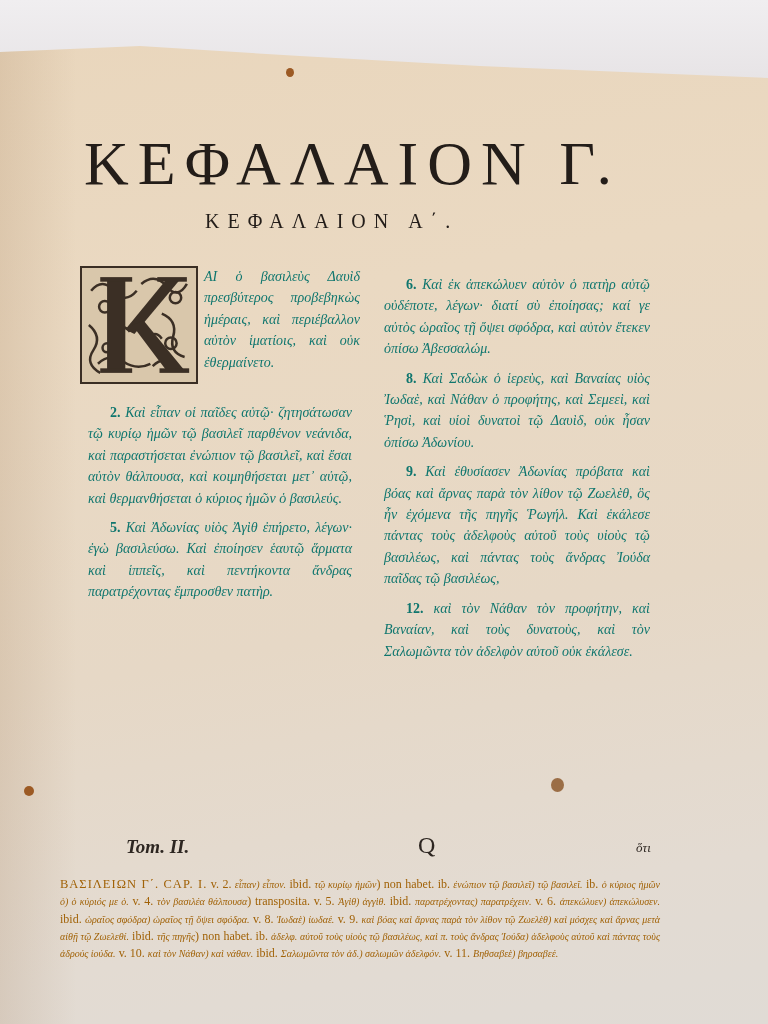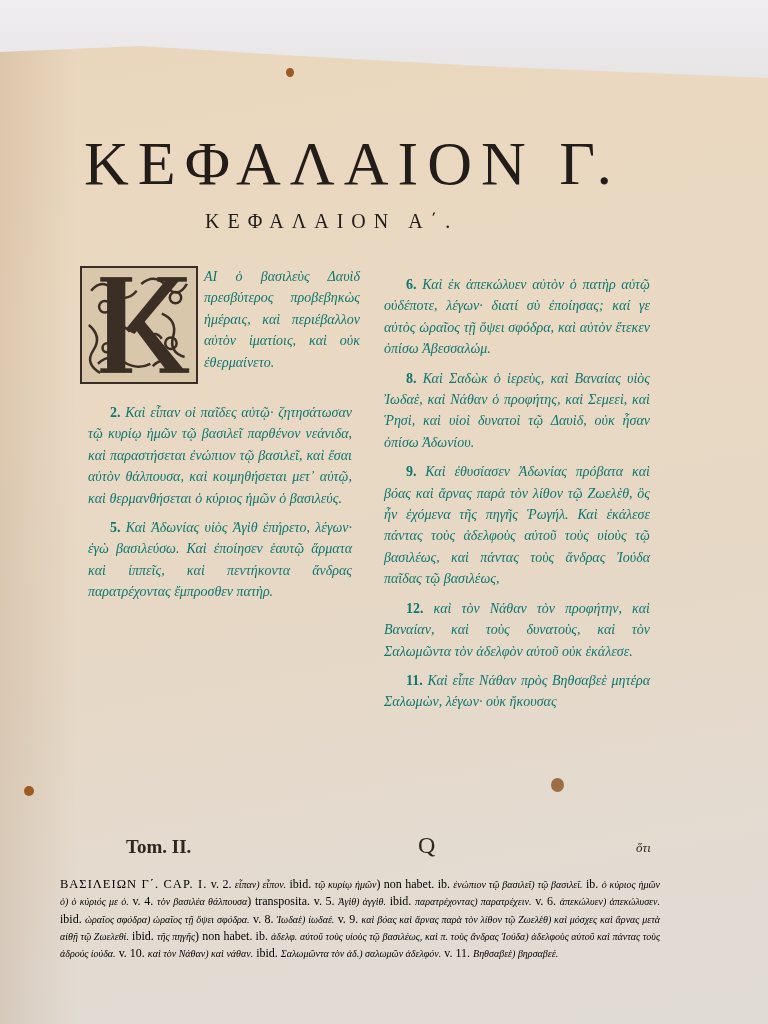--- a/index.html
+++ b/index.html
@@ -55,31 +55,31 @@
       position: absolute; left: 0; top: 0; width: 118px; height: 118px;
       background: #d9c7ab; border: 2px solid #3a2e24; box-sizing: border-box;
     }
     .dropcap svg { width: 100%; height: 100%; display: block; }
     .dropcap-text {
       position: absolute; left: 124px; top: 0; width: 156px; text-align: justify;
     }
 
     .sig {
       position: absolute; top: 836px;
-      font-family: "Liberation Serif", serif; font-weight: bold;
+      font-family: "Liberation Serif", serif; font-style: italic; font-weight: bold;
       font-size: 19px; color: #2d2621;
     }
     .sig.tom { left: 126px; }
     .sig.q { left: 418px; font-style: normal; font-weight: normal; font-size: 24px; top: 832px; }
     .sig.catch { left: 636px; font-style: italic; font-weight: normal; font-size: 13px; top: 840px; text-align: right; }
 
     .notes {
       position: absolute; left: 60px; top: 876px; width: 600px;
       font-family: "Liberation Serif", serif; font-size: 12px; line-height: 16.3px;
-      color: #000000; text-align: justify;
+      color: #a16207; text-align: justify;
     }
     .notes .gk { font-style: italic; font-size: 10px; }
     .notes .hd { font-size: 12.5px; letter-spacing: 1px; }
   </style>
 </head>
 <body>
 
 <div class="backsheet"></div>
 <div class="page"></div>
 <div class="page-shadow"></div>
@@ -125,21 +125,20 @@
 
   <p class="para"><span class="vnum">2.</span> <span>Καὶ εἶπαν οἱ παῖδες αὐτῷ· ζητησάτωσαν τῷ κυρίῳ ἡμῶν τῷ βασιλεῖ παρθένον νεάνιδα, καὶ παραστήσεται ἐνώπιον τῷ βασιλεῖ, καὶ ἔσαι αὐτὸν θάλπουσα, καὶ κοιμηθήσεται μετ᾽ αὐτῷ, καὶ θερμανθήσεται ὁ κύριος ἡμῶν ὁ βασιλεύς.</span></p>
   <p class="para"><span class="vnum">5.</span> <span>Καὶ Ἀδωνίας υἱὸς Ἀγὶθ ἐπήρετο, λέγων· ἐγὼ βασιλεύσω. Καὶ ἐποίησεν ἑαυτῷ ἅρματα καὶ ἱππεῖς, καὶ πεντήκοντα ἄνδρας παρατρέχοντας ἔμπροσθεν πατὴρ.</span></p>
 </div>
 
 <div class="col right">
   <p class="para"><span class="vnum">6.</span> <span>Καὶ ἐκ ἀπεκώλυεν αὐτὸν ὁ πατὴρ αὐτῷ οὐδέποτε, λέγων· διατί σὺ ἐποίησας; καί γε αὐτὸς ὡραῖος τῇ ὄψει σφόδρα, καὶ αὐτὸν ἔτεκεν ὀπίσω Ἀβεσσαλώμ.</span></p>
   <p class="para"><span class="vnum">8.</span> <span>Καὶ Σαδὼκ ὁ ἱερεὺς, καὶ Βαναίας υἱὸς Ἰωδαὲ, καὶ Νάθαν ὁ προφήτης, καὶ Σεμεεὶ, καὶ Ῥησὶ, καὶ υἱοὶ δυνατοὶ τῷ Δαυὶδ, οὐκ ἦσαν ὀπίσω Ἀδωνίου.</span></p>
   <p class="para gap"><span class="vnum">9.</span> <span>Καὶ ἐθυσίασεν Ἀδωνίας πρόβατα καὶ βόας καὶ ἄρνας παρὰ τὸν λίθον τῷ Ζωελὲθ, ὃς ἦν ἐχόμενα τῆς πηγῆς Ῥωγήλ. Καὶ ἐκάλεσε πάντας τοὺς ἀδελφοὺς αὐτοῦ τοὺς υἱοὺς τῷ βασιλέως, καὶ πάντας τοὺς ἄνδρας Ἰούδα παῖδας τῷ βασιλέως,</span></p>
   <p class="para"><span class="vnum">12.</span> <span>καὶ τὸν Νάθαν τὸν προφήτην, καὶ Βαναίαν, καὶ τοὺς δυνατοὺς, καὶ τὸν Σαλωμῶντα τὸν ἀδελφὸν αὐτοῦ οὐκ ἐκάλεσε.</span></p>
-  <p class="para"><span class="vnum">11.</span> <span>Καὶ εἶπε Νάθαν πρὸς Βηθσαβεὲ μητέρα Σαλωμὼν, λέγων· οὐκ ἤκουσας</span></p>
 </div>
 
 <div class="sig tom">Tom. II.</div>
 <div class="sig q">Q</div>
 <div class="sig catch">ὅτι</div>
 
 <div class="notes">
   <span class="hd">ΒΑΣΙΛΕΙΩΝ Γ΄. CAP. I.</span><span id="notes-body"><span> v. 2. </span><span class="gk">εἶπαν) εἶπον.</span><span> ibid. </span><span class="gk">τῷ κυρίῳ ἡμῶν</span><span>) non habet. ib. </span><span class="gk">ἐνώπιον τῷ βασιλεῖ) τῷ βασιλεῖ.</span><span> ib. </span><span class="gk">ὁ κύριος ἡμῶν ὁ) ὁ κύριός με ὁ.</span><span> v. 4. </span><span class="gk">τὸν βασιλέα θάλπουσα</span><span>) transposita. v. 5. </span><span class="gk">Ἀγὶθ) ἀγγὶθ.</span><span> ibid. </span><span class="gk">παρατρέχοντας) παρατρέχειν.</span><span> v. 6. </span><span class="gk">ἀπεκώλυεν) ἀπεκώλυσεν.</span><span> ibid. </span><span class="gk">ὡραῖος σφόδρα) ὡραῖος τῇ ὄψει σφόδρα.</span><span> v. 8. </span><span class="gk">Ἰωδαὲ) ἰωδαέ.</span><span> v. 9. </span><span class="gk">καὶ βόας καὶ ἄρνας παρὰ τὸν λίθον τῷ Ζωελὲθ) καὶ μόσχες καὶ ἄρνας μετὰ αἰθῇ τῷ Ζωελεθί.</span><span> ibid. </span><span class="gk">τῆς πηγῆς</span><span>) non habet. ib. </span><span class="gk">ἀδελφ. αὐτοῦ τοὺς υἱοὺς τῷ βασιλέως, καὶ π. τοὺς ἄνδρας Ἰούδα) ἀδελφοὺς αὐτοῦ καὶ πάντας τοὺς ἀδρούς ἰούδα.</span><span> v. 10. </span><span class="gk">καὶ τὸν Νάθαν) καὶ νάθαν.</span><span> ibid. </span><span class="gk">Σαλωμῶντα τὸν ἀδ.) σαλωμῶν ἀδελφόν.</span><span> v. 11. </span><span class="gk">Βηθσαβεὲ) βηρσαβεέ.</span></span>
 </div>
 

